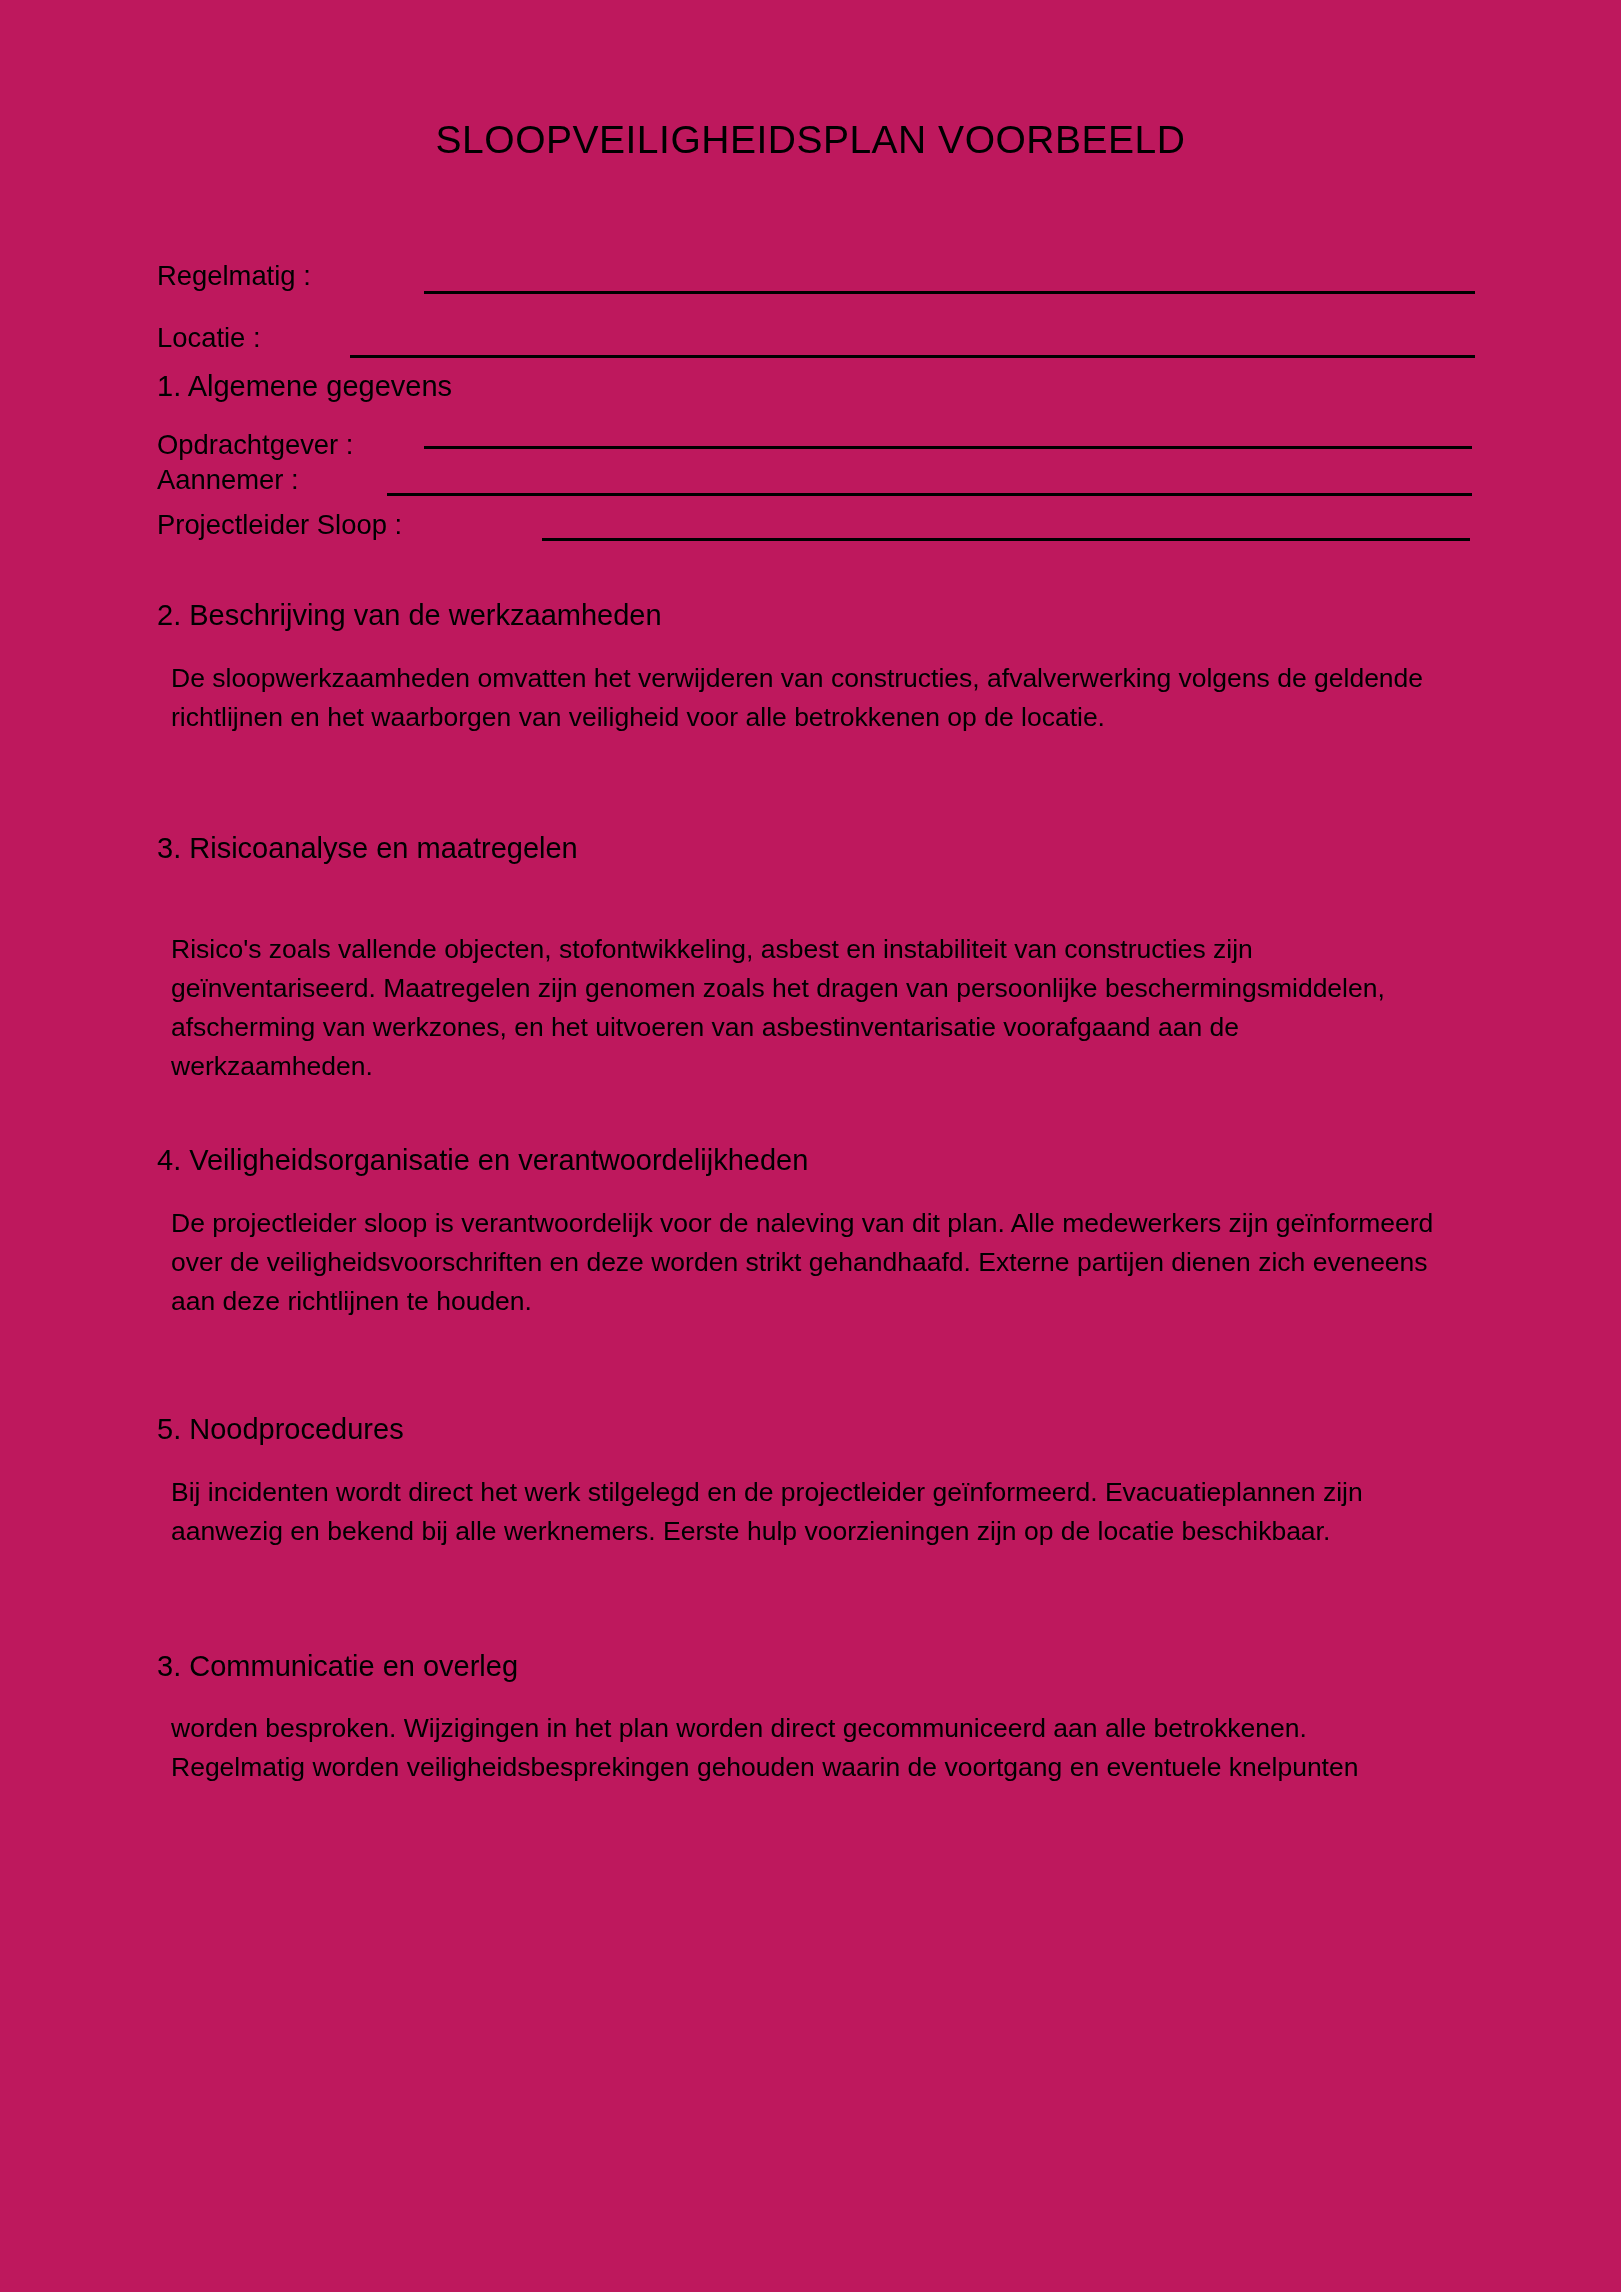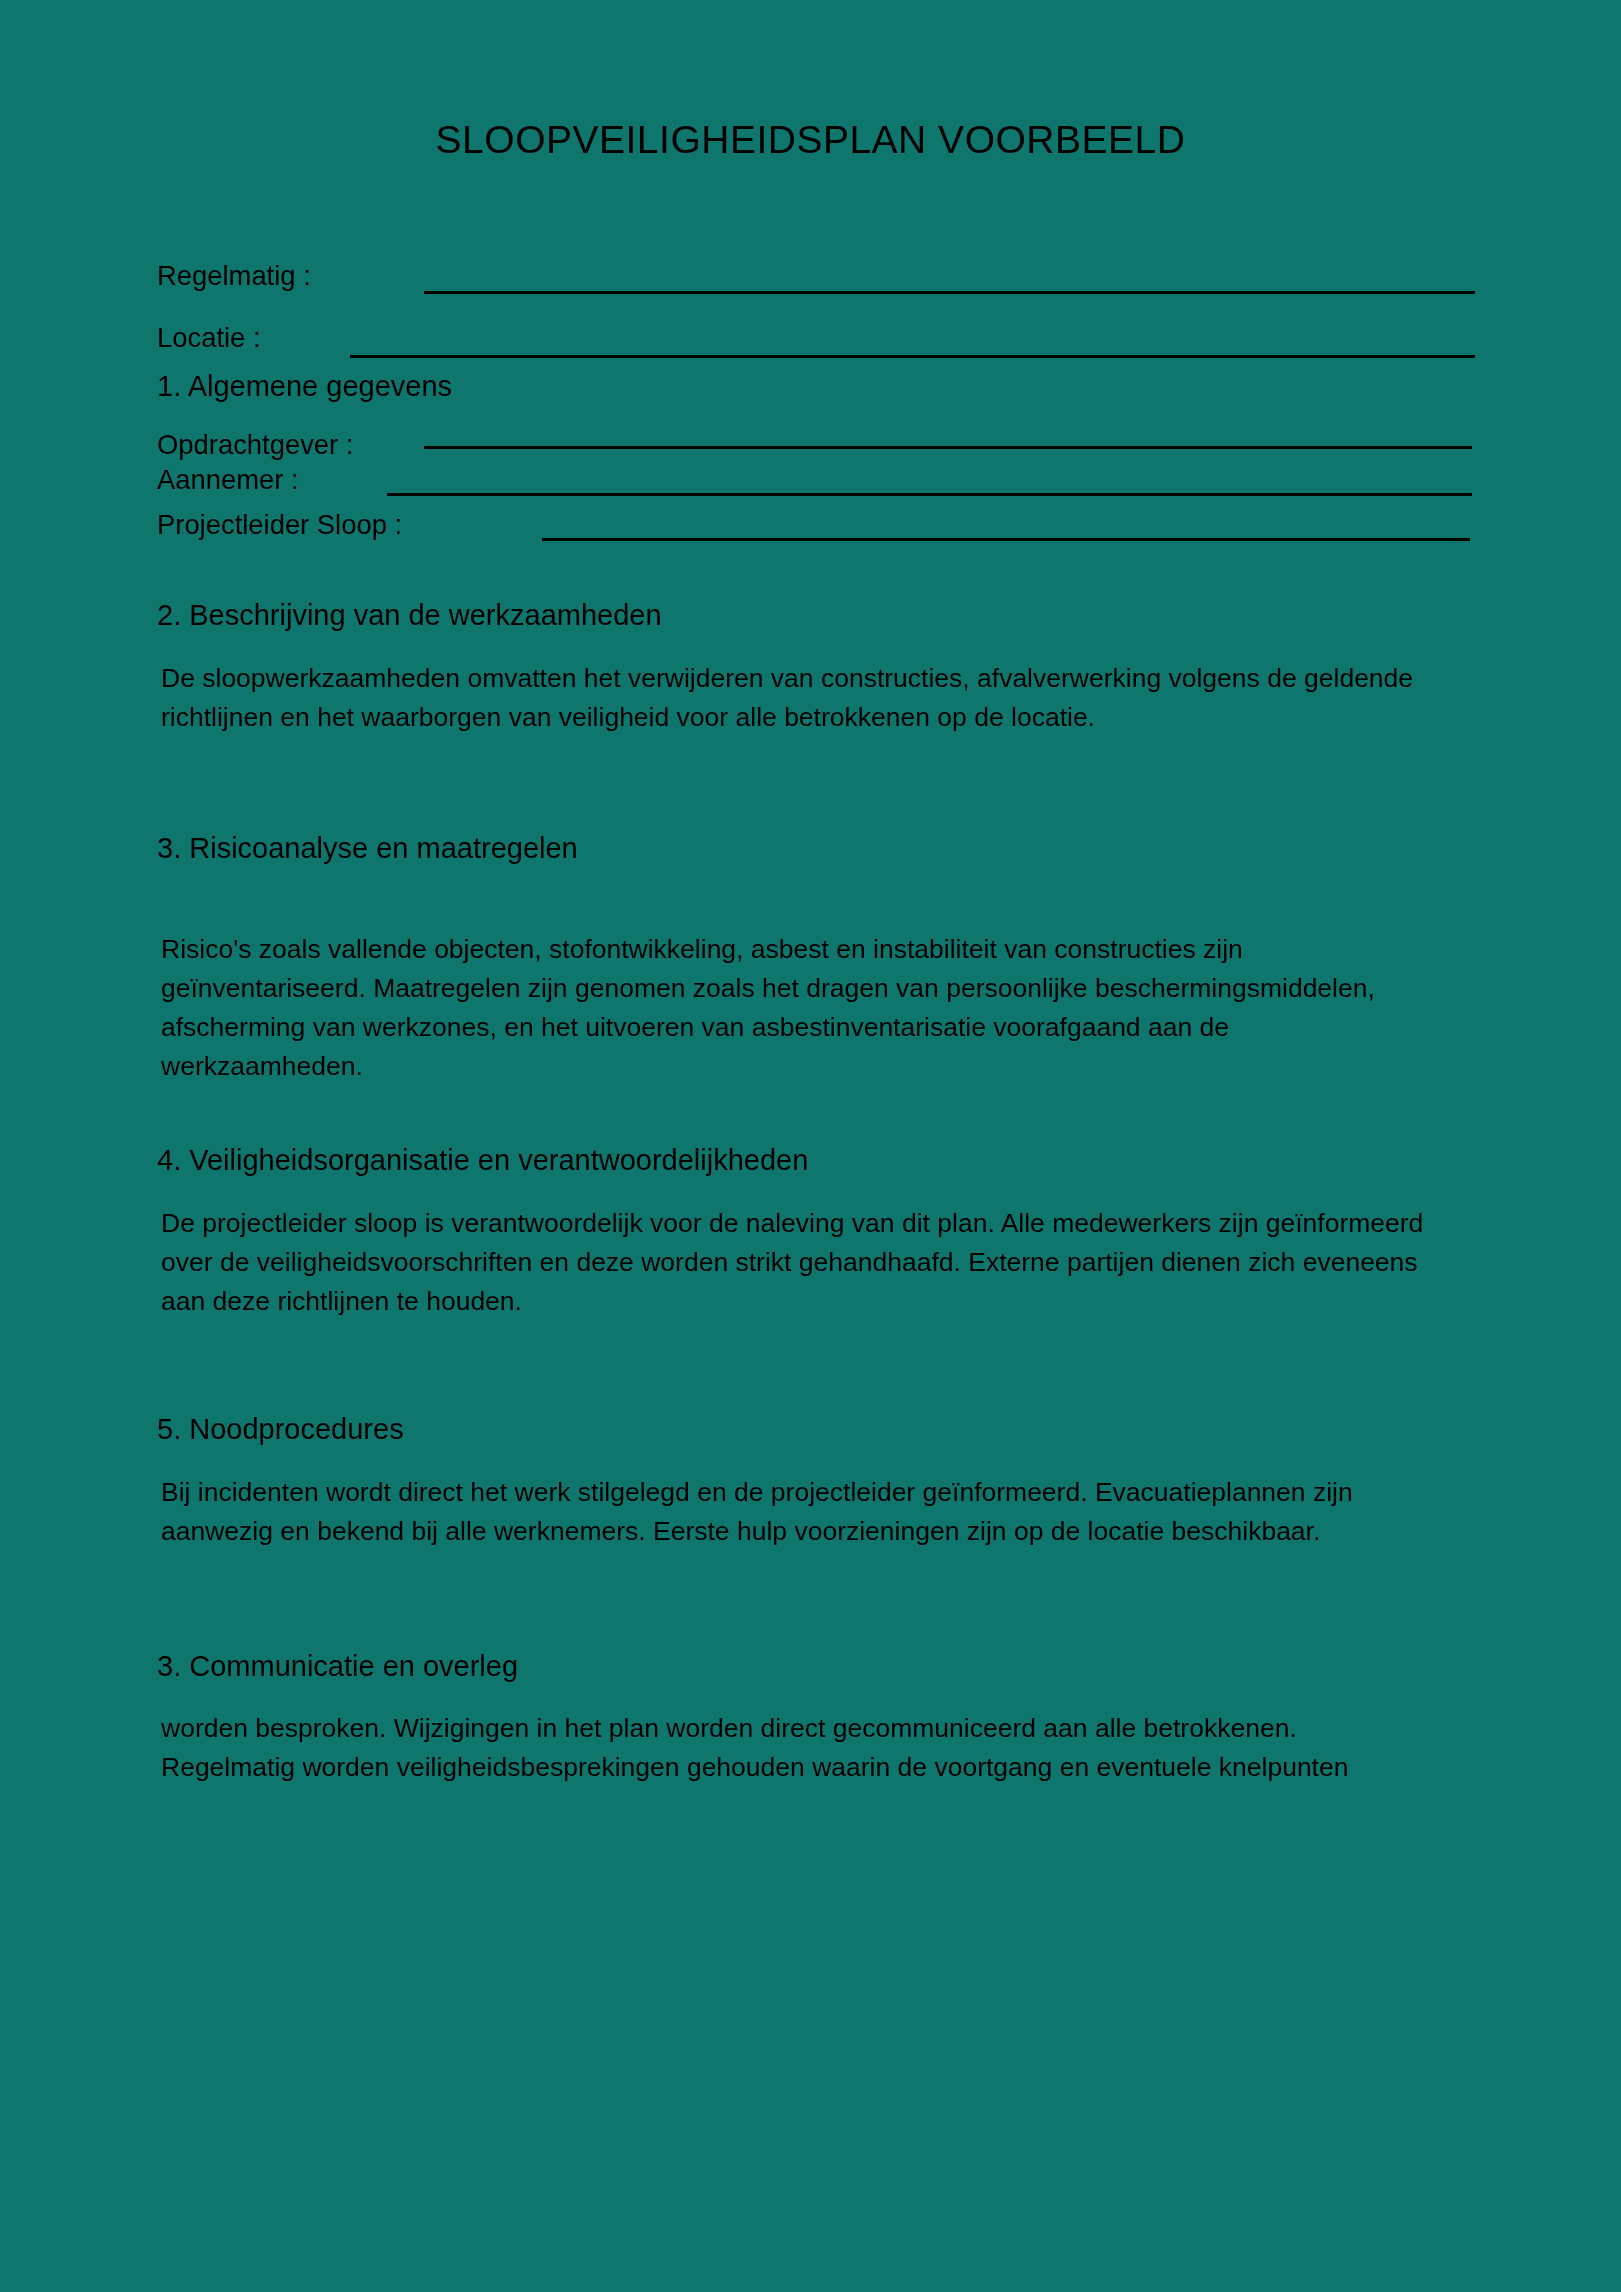--- a/index.html
+++ b/index.html
@@ -1,41 +1,41 @@
 <!DOCTYPE html>
 <html><head>
 <meta charset="utf-8">
 <style>
   html, body { margin: 0; padding: 0; background: #ffffff; }
   .page {
     position: relative;
     width: 1621px;
     height: 2293px;
-    background: #0f766e;
+    background: #be185d;
     color: #000000;
     font-family: "Liberation Sans", "DejaVu Sans", sans-serif;
     overflow: hidden;
   }
   .abs { position: absolute; white-space: nowrap; }
   .title {
     left: 0; top: 118px; width: 1621px;
     text-align: center;
     font-size: 39px;
     letter-spacing: 0.5px;
   }
   .field-label { font-size: 27.4px; left: 157px; }
   .fill-line {
     position: absolute;
     height: 0;
     border-bottom: 3.9px solid #000000;
   }
   .heading { font-size: 29px; left: 157px; }
   .para {
     position: absolute;
-    left: 161px;
+    left: 171px;
     font-size: 26.5px;
     line-height: 39px;
   }
   .para .line { white-space: nowrap; }
 </style>
 </head>
 <body>
 
 <div class="page">
 

